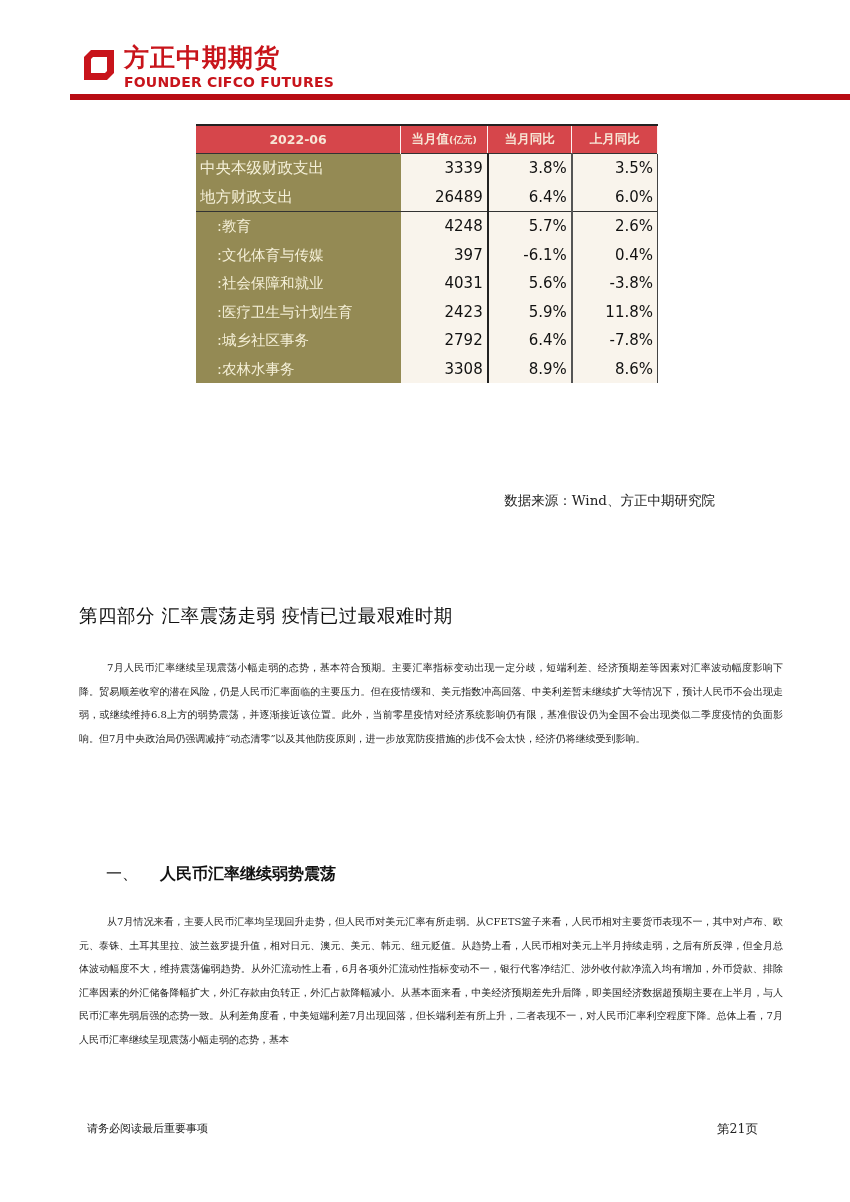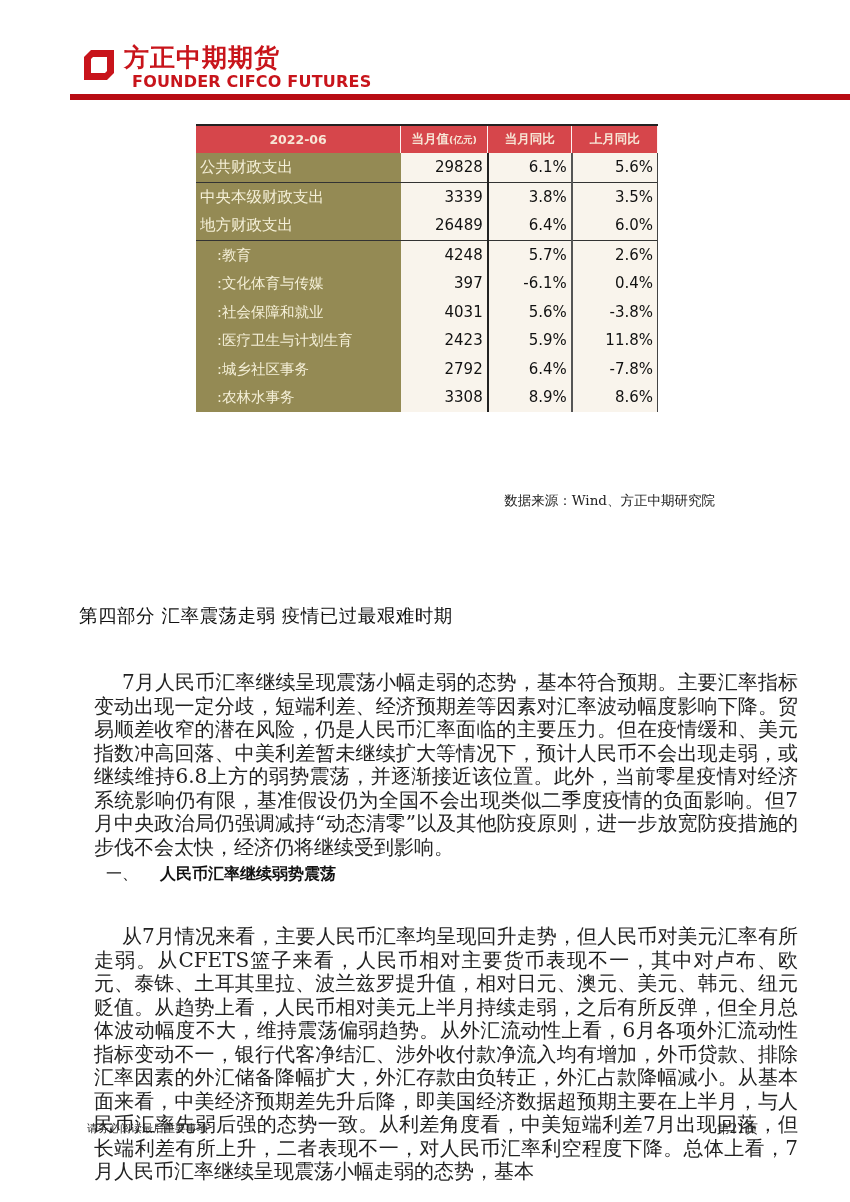--- a/index.html
+++ b/index.html
@@ -2,44 +2,44 @@
 <html><head>
 <meta charset="utf-8">
 <style>
   html, body { margin:0; padding:0; }
   body { width:850px; height:1202px; background:#ffffff; position:relative; overflow:hidden;
          font-family:"DejaVu Serif","Liberation Serif",serif; color:#1a1a1a; }
   .header { position:absolute; left:0; top:0; width:818px; height:105px; }
   .logo-mark { position:absolute; left:82px; top:48px; width:34px; height:34px; }
   .logo-cn { position:absolute; left:124px; top:44px; font-family:"DejaVu Sans",sans-serif; font-weight:bold;
              font-size:25px; letter-spacing:1px; color:#c8141b; line-height:28px; }
-  .logo-en { position:absolute; left:132px; top:76px; font-family:"DejaVu Sans",sans-serif; font-weight:bold;
-             font-size:16px; color:#c8141b; letter-spacing:0.2px; line-height:12px; }
+  .logo-en { position:absolute; left:124px; top:76px; font-family:"DejaVu Sans",sans-serif; font-weight:bold;
+             font-size:14px; color:#c8141b; letter-spacing:0.2px; line-height:12px; }
   .header-rule { position:absolute; left:70px; top:94px; width:780px; height:6px; background:#b80c14; }
 
   table.fin { position:absolute; left:196px; top:124px; border-collapse:collapse; width:462px;
               font-family:"DejaVu Sans","Liberation Sans",sans-serif; }
   table.fin th { background:#d6464b; color:#f7e6d6; font-size:12.5px; font-weight:bold; height:27px; padding:0;
                  border-right:1px solid #fff0f0; }
   table.fin th.unit { font-size:12.5px; }
   table.fin th .small { font-size:9.5px; }
   table.fin td { height:28.5px; padding:0 4px; font-size:15px; line-height:28px; }
   table.fin td.label { background:#948a54; color:#f5f0d8; width:190px; padding-left:4px; text-align:left; font-size:15.5px; }
   table.fin td.label.sub { padding-left:21px; font-size:14.5px; }
   table.fin td.num { background:#f9f4ec; text-align:right; color:#111; }
   table.fin td.c1 { width:80px; border-right:2px solid #222; }
   table.fin td.c2 { width:76px; border-right:2px solid #555; }
   table.fin td.c3 { width:78px; border-right:1px solid #444; }
   table.fin tr.grpline td { border-top:1.5px solid #333; }
   table.fin thead tr { border-top:2px solid #222; }
 
   .caption { position:absolute; left:0; width:715px; top:492px; text-align:right; font-size:13.5px; color:#222; }
   .section-title { position:absolute; left:79px; top:603px; font-size:18.5px; color:#111; letter-spacing:0.5px; }
-  .para { position:absolute; left:79px; width:704px; font-size:20px; line-height:23.5px; color:#222;
-          text-align:justify; text-indent:28px; margin:15px; }
+  .para { position:absolute; left:79px; width:704px; font-size:10px; line-height:23.5px; color:#222;
+          text-align:justify; text-indent:28px; margin:0; }
   .subhead { position:absolute; left:106px; top:864px; font-size:16px; font-weight:bold; color:#111; }
   .subhead .num { margin-right:22px; font-weight:normal; }
   .footer-left { position:absolute; left:87px; top:1121px; font-size:11px; color:#222; }
   .footer-right { position:absolute; left:717px; top:1121px; font-size:12.5px; color:#222; }
 </style>
 </head>
 <body>
 
 <div class="header">
   <svg class="logo-mark" viewBox="0 0 34 34">
@@ -55,26 +55,20 @@
 <table class="fin">
   <thead>
     <tr>
       <th>2022-06</th>
       <th class="unit"><span>当月值</span><span class="small">(亿元)</span></th>
       <th>当月同比</th>
       <th>上月同比</th>
     </tr>
   </thead>
   <tbody>
-    <tr>
-      <td class="label">公共财政支出</td>
-      <td class="num c1">29828</td>
-      <td class="num c2">6.1%</td>
-      <td class="num c3">5.6%</td>
-    </tr>
     <tr class="grpline">
       <td class="label">中央本级财政支出</td>
       <td class="num c1">3339</td>
       <td class="num c2">3.8%</td>
       <td class="num c3">3.5%</td>
     </tr>
     <tr>
       <td class="label">地方财政支出</td>
       <td class="num c1">26489</td>
       <td class="num c2">6.4%</td>

